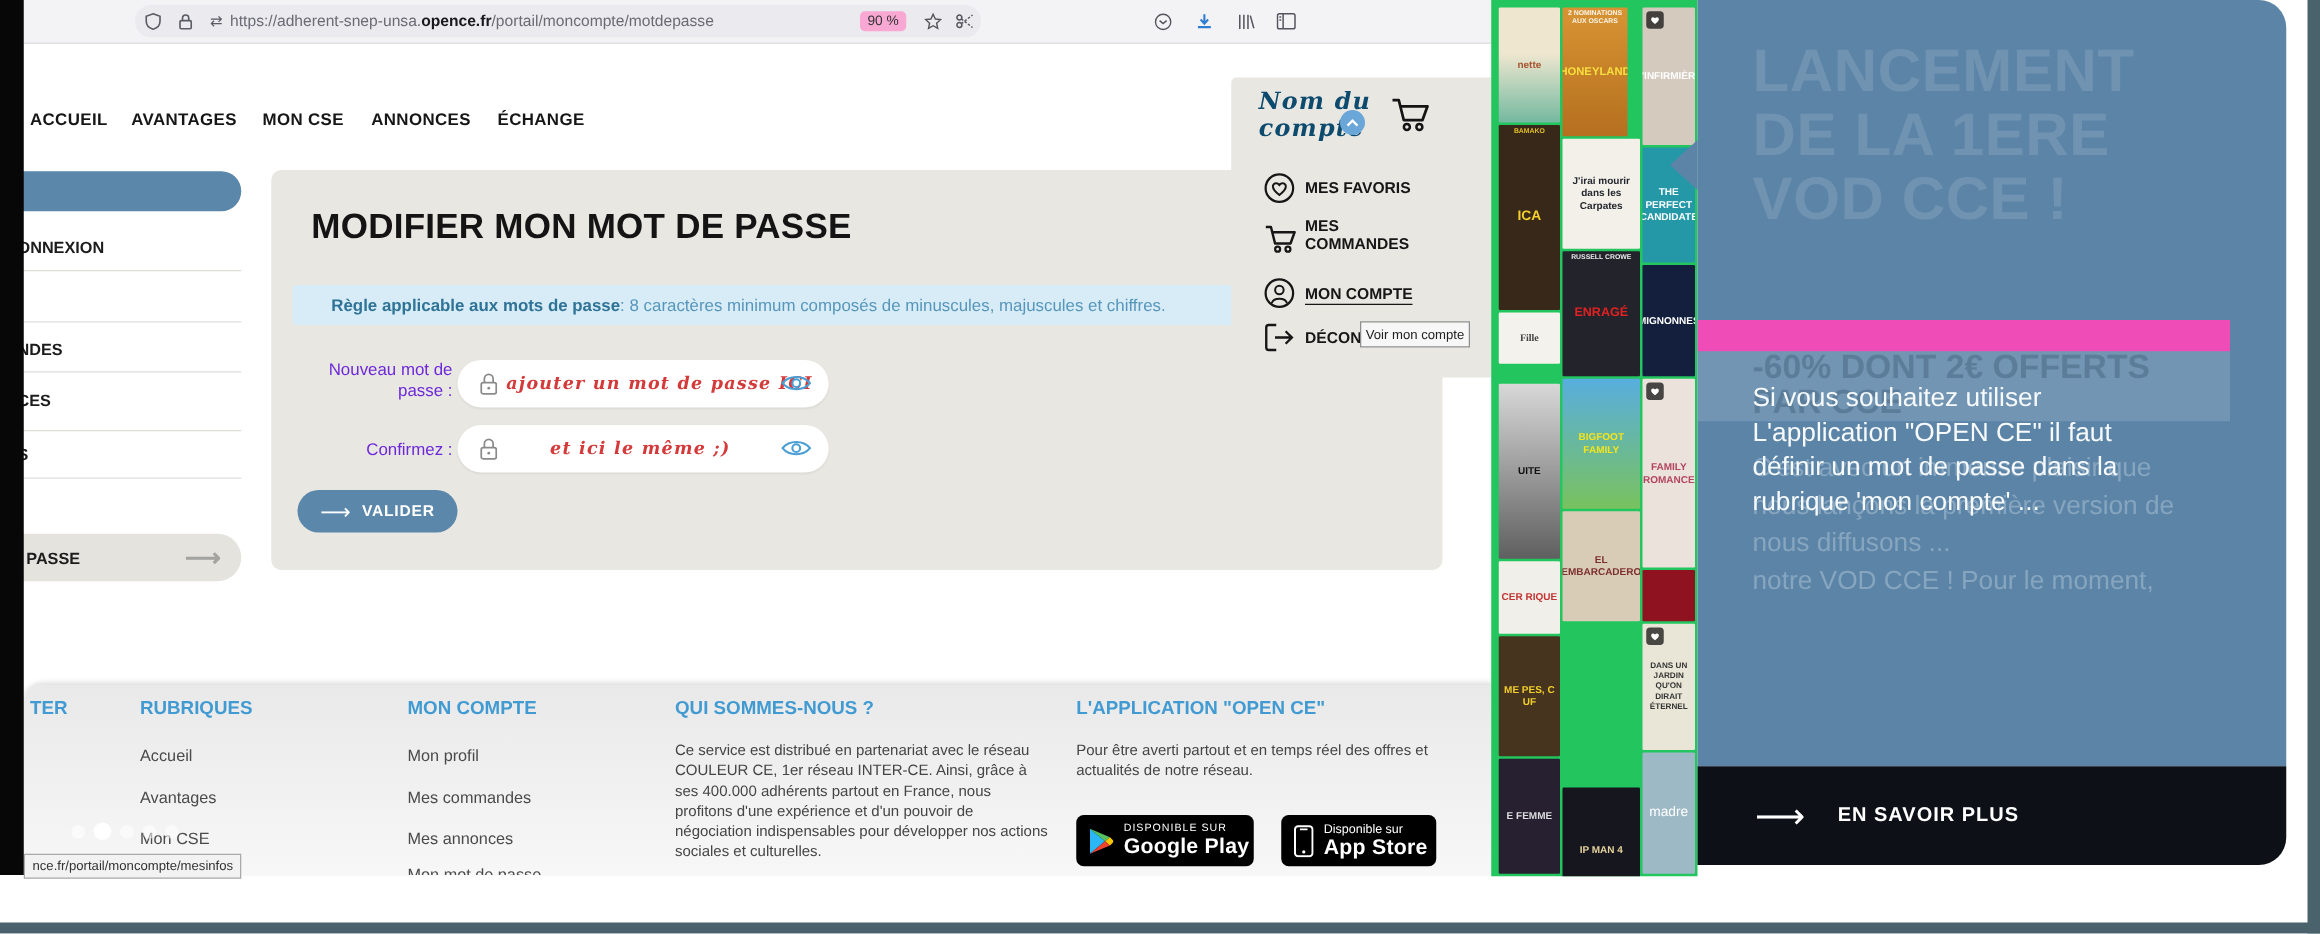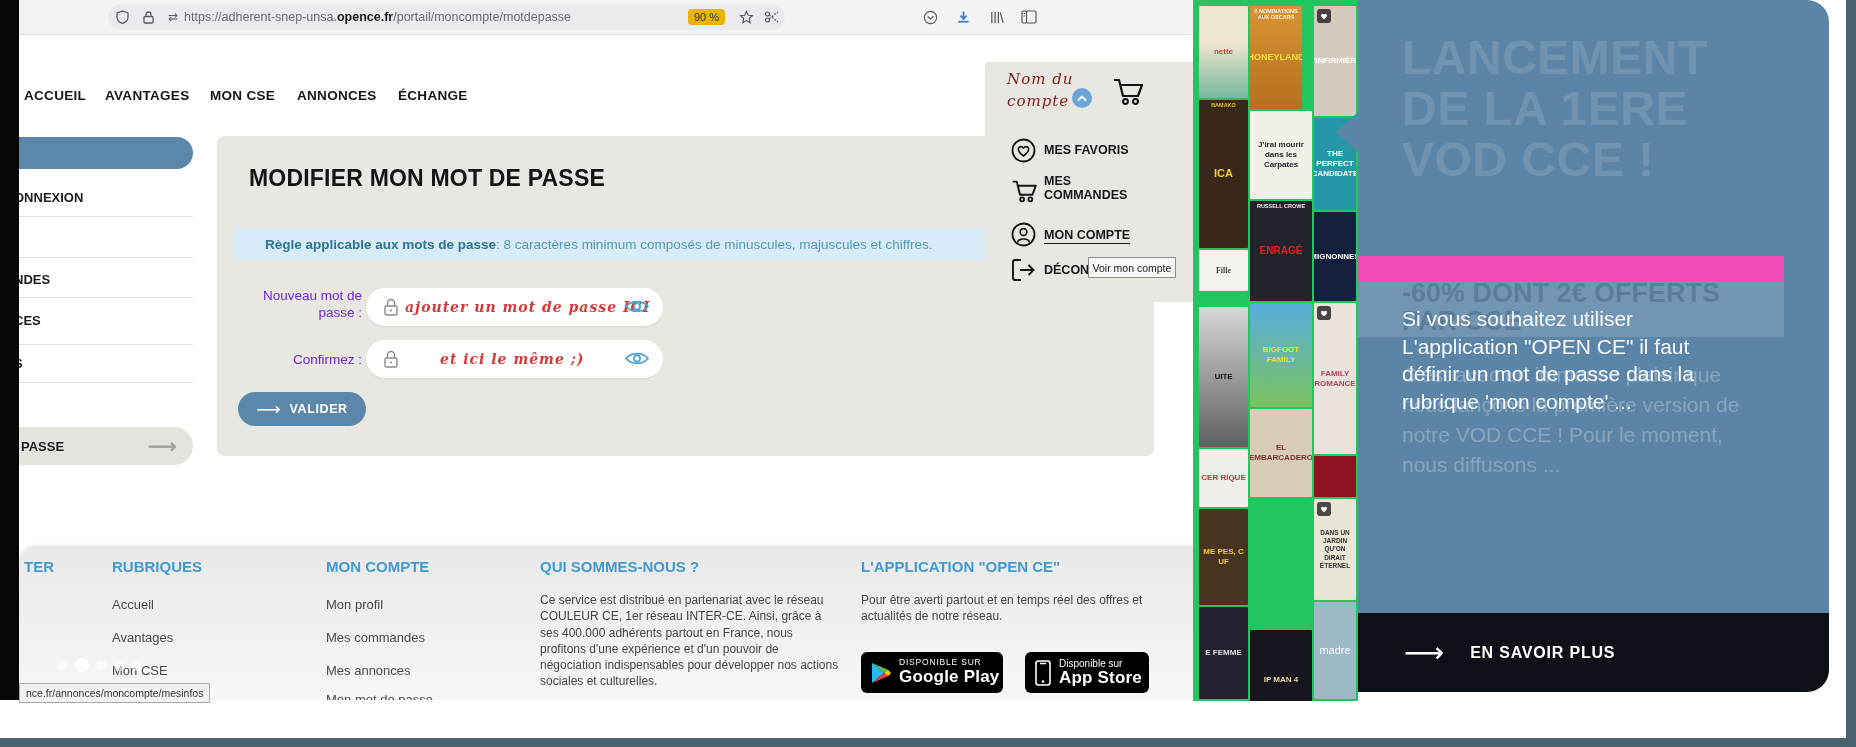--- a/index.html
+++ b/index.html
@@ -12,61 +12,61 @@
   .right-strip{left:1846px;top:0;width:10px;height:747px;background:#4a626b;}
   .bottom-bar{left:0;top:738px;width:1856px;height:9px;background:#4a626b;}
 
   
   .chrome{left:19px;top:0;width:1177px;height:34px;background:#f3f2f5;border-bottom:1px solid #dcdbdf;}
   .urlbar{left:89px;top:4px;width:677px;height:26px;background:#ebeaee;border-radius:13px;
           display:flex;align-items:center;}
   .urlbar .site-ico{margin-left:8px;margin-right:6px;display:flex;align-items:center;color:#5b5b66;}
   .url-text{font-size:12.5px;color:#6b6b76;white-space:nowrap;}
   .url-text b{color:#19191c;font-weight:700;}
-  .zoom-chip{margin-left:auto;margin-right:8px;background:#eab308;border-radius:4px;padding:2px 6px;
+  .zoom-chip{margin-left:auto;margin-right:8px;background:#f9a8d4;border-radius:4px;padding:2px 6px;
              font-size:11px;color:#333;}
   .chrome-ico{display:flex;align-items:center;justify-content:center;width:26px;height:26px;color:#55555e;}
   .dl{color:#2e7dd1;}
 
   
   .nav-item{position:absolute;top:88px;font-size:13.5px;font-weight:700;color:#161616;letter-spacing:.3px;cursor:pointer;}
 
   
   .side-pill-blue{left:0;top:137px;width:193px;height:32px;background:#5b87ab;border-radius:0 16px 16px 0;
                   color:#fff;font-weight:700;font-size:13px;display:flex;align-items:center;padding-left:8px;box-sizing:border-box;}
   .side-item{position:absolute;left:14px;font-size:13px;font-weight:700;color:#1c1c1c;}
   .side-div{position:absolute;left:0;width:193px;height:1px;background:#ddddda;}
   .side-pill-grey{left:0;top:427px;width:193px;height:38px;background:#e5e3de;border-radius:0 19px 19px 0;
                   display:flex;align-items:center;padding-left:21px;box-sizing:border-box;
                   font-size:13px;font-weight:700;color:#1c1c1c;}
   .side-pill-grey .arr{position:absolute;left:148px;color:#a3a3a0;font-size:20px;}
 
   
   .card{left:217px;top:136px;width:937px;height:320px;background:#e9e7e2;border-radius:8px;}
-  .form-title{left:249px;top:165px;font-size:23px;font-weight:800;color:#141414;letter-spacing:.2px;}
+  .form-title{left:249px;top:165px;font-size:28px;font-weight:800;color:#141414;letter-spacing:.2px;}
   .infobar{left:234px;top:228px;width:907px;height:32px;background:#d7ecf7;border-radius:3px;
            display:flex;align-items:center;font-size:13.5px;}
   .infobar .lbl{margin-left:31px;font-weight:700;color:#2f7396;}
   .infobar .txt{color:#5796bb;}
   .f-label{position:absolute;width:122px;text-align:right;font-size:13.5px;color:#6d28d9;line-height:17px;}
   .pill-input{position:absolute;width:297px;height:38px;background:#fff;border-radius:19px;
               box-shadow:0 1px 2px rgba(0,0,0,.08);display:flex;align-items:center;}
   .pill-input .lock{margin-left:18px;display:flex;}
   .annot{font-family:"DejaVu Serif", cursive;font-style:italic;font-weight:700;color:#d43a3a;
          font-size:14px;letter-spacing:1px;white-space:nowrap;}
   .eye-btn{position:absolute;right:14px;top:11px;display:flex;cursor:pointer;}
   .valider{left:238px;top:392px;width:128px;height:34px;background:#5b87ab;border-radius:17px;
            display:flex;align-items:center;justify-content:center;gap:9px;color:#fff;cursor:pointer;}
   .valider .a{font-size:17px;line-height:1;}
   .valider .t{font-size:12.5px;font-weight:700;letter-spacing:.6px;}
 
   
   .acct-panel{left:985px;top:62px;width:211px;height:240px;background:#e9e7e2;border-radius:4px;}
   .acct-name{position:absolute;left:1007px;font-family:"DejaVu Serif", cursive;font-style:italic;
-             font-weight:400;font-size:15px;color:#7f1d1d;letter-spacing:1px;}
+             font-weight:700;font-size:19px;color:#0c4a6e;letter-spacing:1px;}
   .chev-circle{left:1072px;top:88px;width:20px;height:20px;border-radius:50%;background:#6aa7d8;
                display:flex;align-items:center;justify-content:center;cursor:pointer;}
   .menu-row-ico{position:absolute;left:1011px;display:flex;color:#161616;}
   .menu-label{position:absolute;left:1044px;font-size:12.5px;font-weight:700;color:#161616;cursor:pointer;}
   .menu-label.u{border-bottom:1.5px solid #161616;padding-bottom:1px;}
   .vtooltip{left:1088px;top:257px;width:86px;height:19px;background:#f7f7f7;border:1px solid #8f8f8f;
             font-size:10.5px;color:#222;display:flex;align-items:center;justify-content:center;white-space:nowrap;}
 
   
   .footer{left:19px;top:548px;width:1177px;height:152px;border-radius:16px 0 0 0;overflow:hidden;
@@ -369,21 +369,21 @@
         </span>
     </div>
 
     <span class="dot" style="left:38px;top:112px;width:11px;height:11px;background:rgba(255,255,255,.55);"></span>
     <span class="dot" style="left:56px;top:110px;width:14px;height:14px;background:#fff;"></span>
     <span class="dot" style="left:77px;top:112px;width:11px;height:11px;background:rgba(255,255,255,.55);"></span>
     <span class="dot" style="left:95px;top:112px;width:11px;height:11px;background:rgba(255,255,255,.55);"></span>
     <span class="dot" style="left:113px;top:112px;width:11px;height:11px;background:rgba(255,255,255,.55);"></span>
   </div>
 
-  <div class="abs status-tip">nce.fr/annonces/moncompte/mesinfos</div>
+  <div class="abs status-tip">nce.fr/portail/moncompte/mesinfos</div>
 
   <div class="abs posters">
     <div class="poster p0" style="left:6px;top:6px;width:49px;height:92px;">
         <span class="ttl">nette</span>
       </div>
     <div class="poster p1" style="left:6px;top:100px;width:49px;height:148px;">
         <span class="ttl" style="font-size:11px;text-align:center;">ICA</span>
         <span class="sub" style="color:#f2cf2a;">BAMAKO</span>
       </div>
     <div class="poster p2" style="left:6px;top:250px;width:49px;height:41px;">
@@ -469,22 +469,22 @@
     </div>
     <div class="pink-bar"></div>
     <div class="ghost-sub">
       <div>-60% DONT 2€ OFFERTS</div>
         <div>PAR CCE</div>
     </div>
     <div class="white-band"></div>
     <div class="ghost-p">
       <div>C'est avec un immense plaisir que</div>
         <div>nous lançons la première version de</div>
+        <div>nous diffusons ...</div>
         <div>notre VOD CCE ! Pour le moment,</div>
-        <div>nous diffusons ...</div>
     </div>
     <div class="promo-p">
       <div>Si vous souhaitez utiliser</div>
         <div>L'application "OPEN CE" il faut</div>
         <div>définir un mot de passe dans la</div>
         <div>rubrique 'mon compte' ...</div>
     </div>
   </div>
   <div class="abs notch"></div>
   <div class="abs cta-strip">

